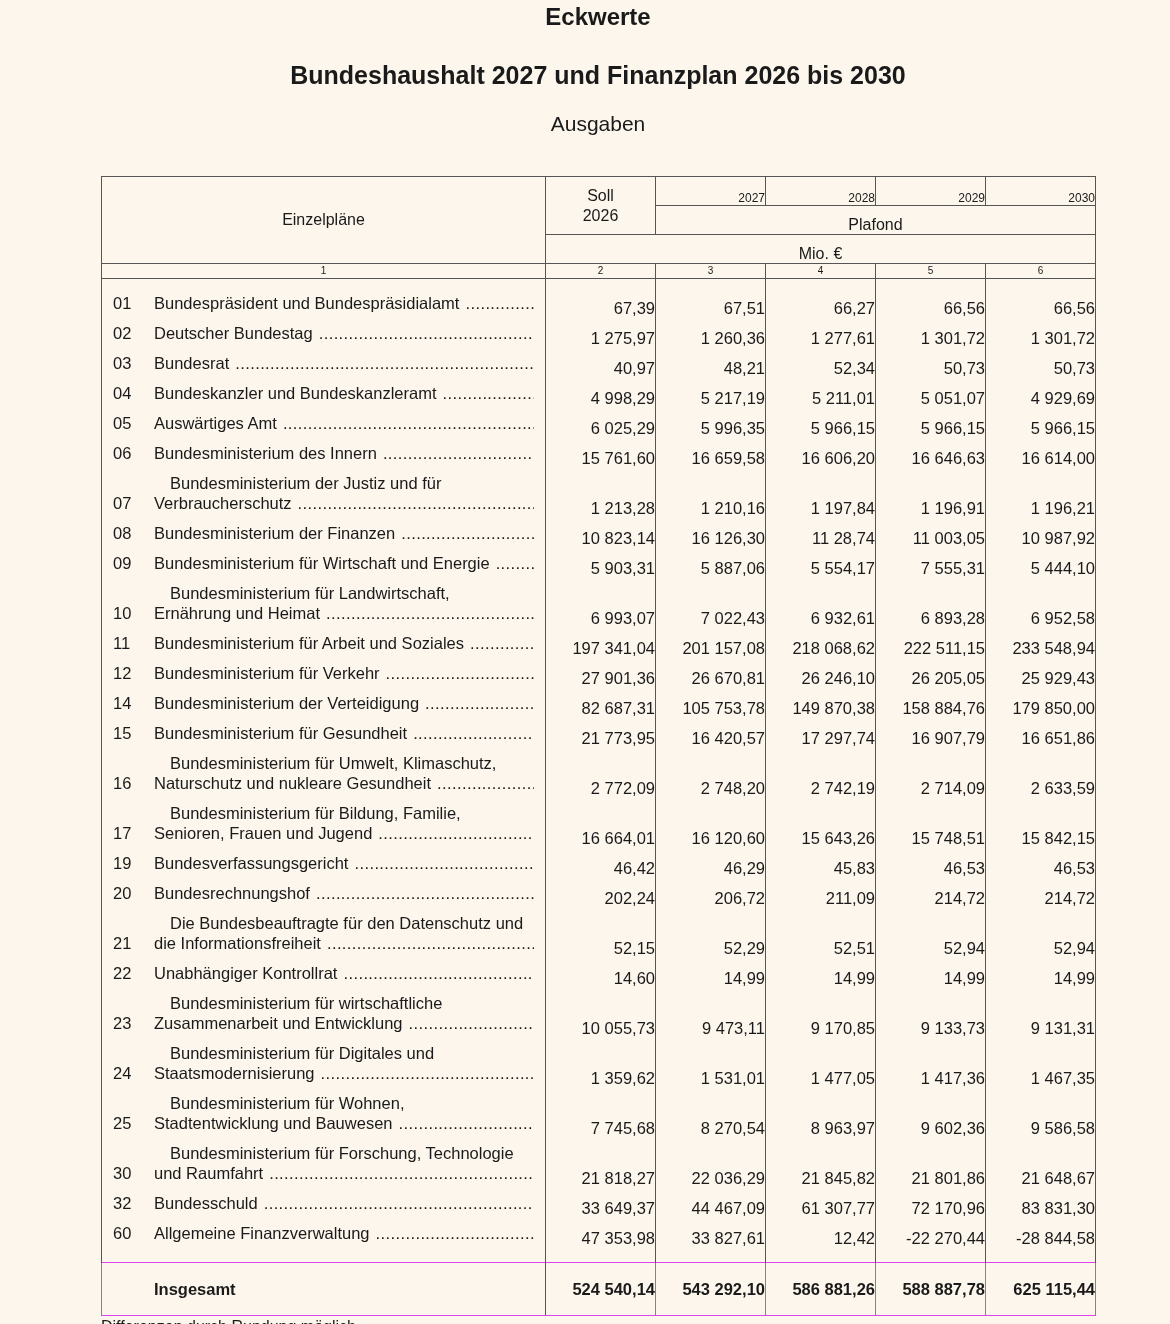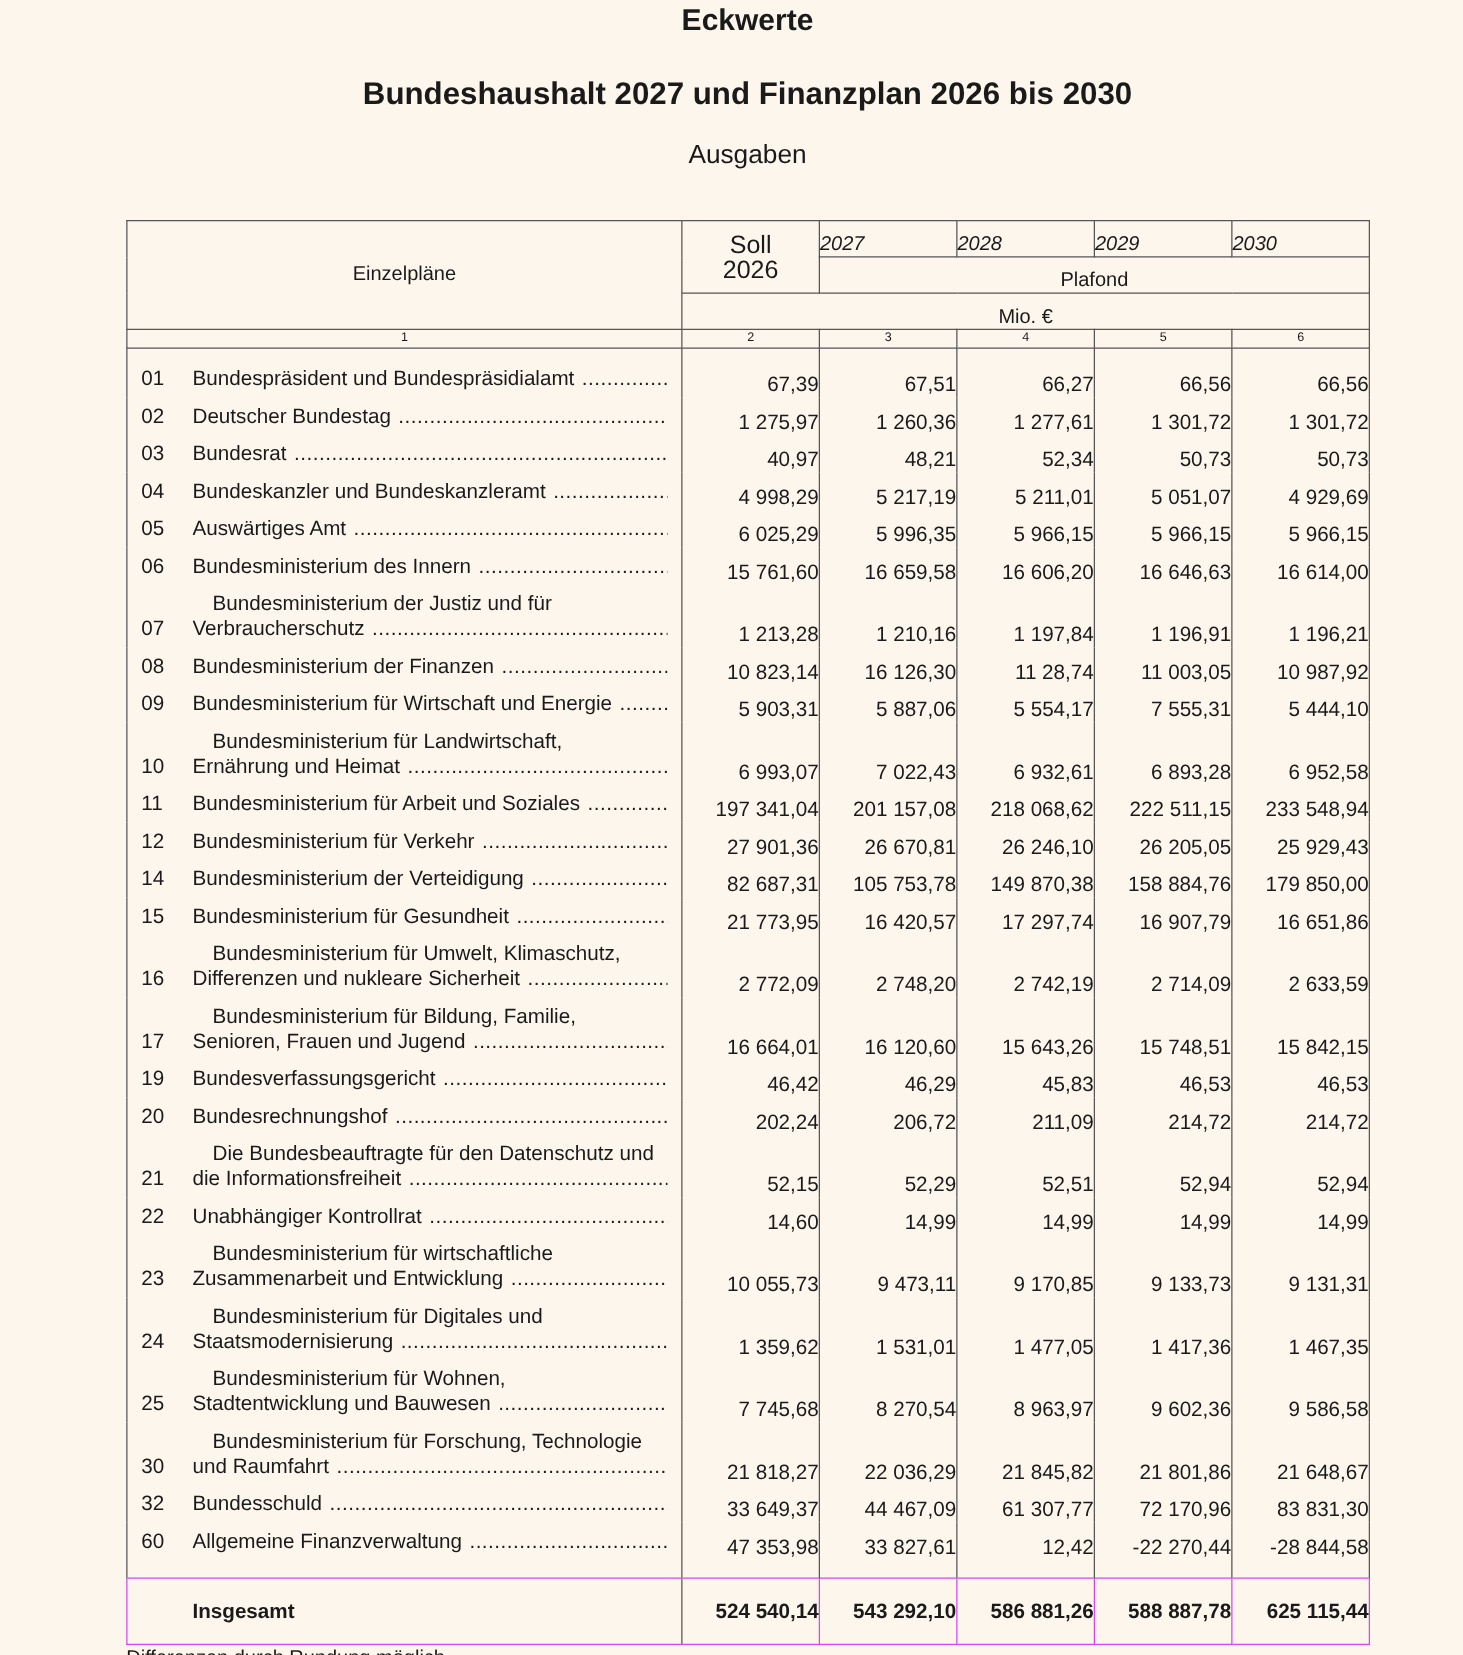--- a/index.html
+++ b/index.html
@@ -29,22 +29,22 @@
       table-layout: fixed;
       font-size: 16.5px;
     }
     table.budget td, table.budget th {
       padding: 0; font-weight: normal;
     }
     .hdr th { border: 1px solid #555; }
     .col-label { width: 444px; }
     .col-num { width: 110px; }
     th.einzel { text-align: center; font-size: 16px; vertical-align: middle; }
-    th.soll { text-align: center; font-size: 20px; line-height: 20px; vertical-align: middle; padding-top: 4px; }
-    th.year { height: 28px; font-size: 16px; text-align: left; vertical-align: bottom; padding-bottom: 1px; font-style: italic; }
+    th.soll { text-align: center; font-size: 16px; line-height: 20px; vertical-align: middle; padding-top: 4px; }
+    th.year { height: 28px; font-size: 12px; text-align: right; vertical-align: bottom; padding-bottom: 1px; }
     th.plafond { height: 28px; font-size: 16px; text-align: center; vertical-align: bottom; padding-bottom: 2px; }
     th.unit { height: 28px; font-size: 16px; text-align: center; vertical-align: bottom; padding-bottom: 1px; }
     th.colnum { height: 14px; font-size: 10px; text-align: center; line-height: 14px; }
     tbody.body td { border-left: 1px solid #555; border-right: 1px solid #555; vertical-align: bottom; }
     tbody.body tr.first td { padding-top: 9px; }
     tbody.body tr.single td { height: 30px; }
     tbody.body tr.double td { height: 50px; }
     tbody.body tr.last td { padding-bottom: 14px; }
     td.label {
       position: relative;
@@ -365,21 +365,21 @@
         <td class="num">16 907,79</td>
         <td class="num">16 651,86</td>
       </tr>
       <tr class="double">
         <td class="label">
           <div class="lbl-wrap">
             <span class="code">16</span>
             <span class="name">
               <span class="line"><span>Bundesministerium für Umwelt, Klimaschutz,</span></span>
               <span class="last-line">
-                <span>Differenzen und nukleare Sicherheit</span>
+                <span>Naturschutz und nukleare Gesundheit</span>
                 <span class="dots"></span>
               </span>
             </span>
           </div>
         </td>
         <td class="num">2 772,09</td>
         <td class="num">2 748,20</td>
         <td class="num">2 742,19</td>
         <td class="num">2 714,09</td>
         <td class="num">2 633,59</td>

